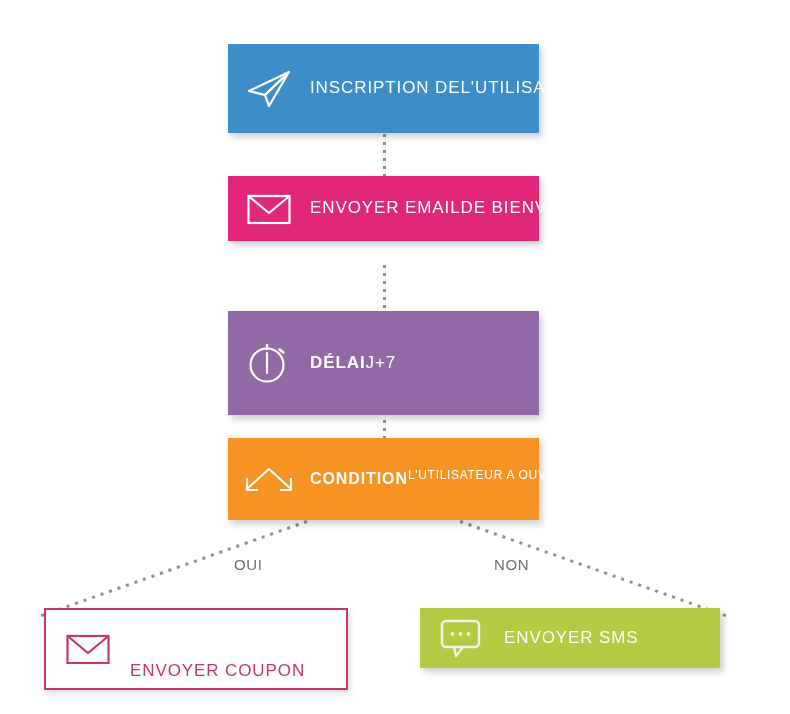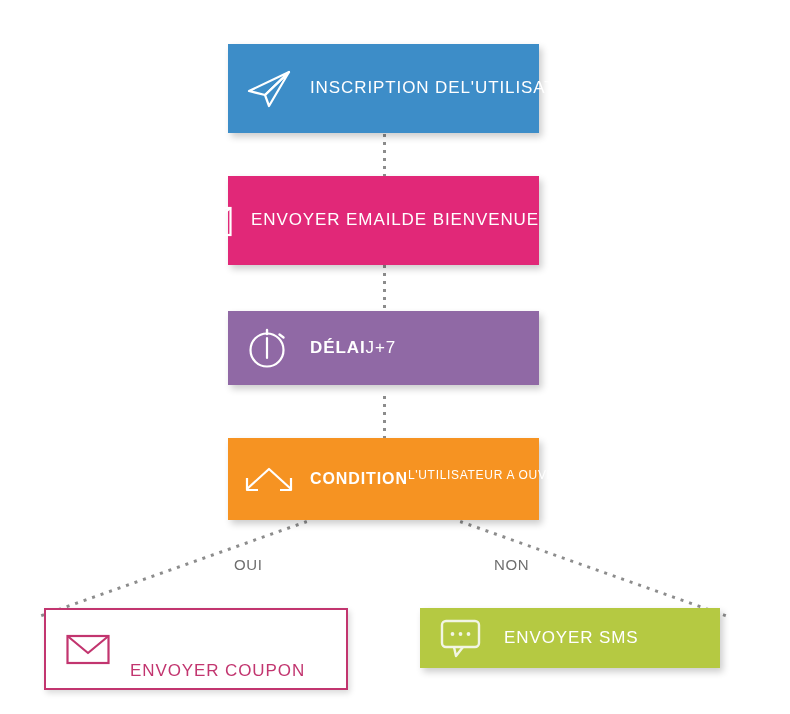--- a/index.html
+++ b/index.html
@@ -111,34 +111,34 @@
         <polygon points="43,3 3,22 19,26 43,3" fill="none" stroke="#ffffff" stroke-width="2.2" stroke-linejoin="round"></polygon>
         <polygon points="43,3 19,26 23,37 43,3" fill="none" stroke="#ffffff" stroke-width="2.2" stroke-linejoin="round"></polygon>
       </svg>
     </div>
     <div class="text-wrap">
       <span class="t-main">INSCRIPTION DE</span>
       <span class="t-sub">L'UTILISATEUR</span>
     </div>
   </div>
 
-  <div class="node" style="left:228px; top:176px; width:311px; height:89px; background:#e12878;justify-content:flex-end;">
+  <div class="node" style="left:228px; top:176px; width:311px; height:65px; background:#e12878;">
     <div class="icon-wrap" style="width:82px; height:89px;">
       <svg width="46" height="34" viewBox="0 0 46 34">
         <rect x="2.5" y="4" width="41" height="27" fill="none" stroke="#ffffff" stroke-width="2.2"></rect>
         <polyline points="2.5,4 23,21 43.5,4" fill="none" stroke="#ffffff" stroke-width="2.2" stroke-linejoin="round"></polyline>
       </svg>
     </div>
     <div class="text-wrap">
       <span class="t-main">ENVOYER EMAIL</span>
       <span class="t-sub">DE BIENVENUE</span>
     </div>
   </div>
 
-  <div class="node" style="left:228px; top:311px; width:311px; height:74px; background:#9069a5;">
+  <div class="node" style="left:228px; top:311px; width:311px; height:104px; background:#9069a5;">
     <div class="icon-wrap" style="width:82px; height:85px;">
       <svg width="46" height="46" viewBox="0 0 46 46">
         <circle cx="21" cy="25" r="16.5" fill="none" stroke="#ffffff" stroke-width="2.2"></circle>
         <line x1="21" y1="5" x2="21" y2="9" stroke="#ffffff" stroke-width="2.4" stroke-linecap="round"></line>
         <line x1="33.5" y1="9.5" x2="37.5" y2="12.5" stroke="#ffffff" stroke-width="2.4" stroke-linecap="round"></line>
         <line x1="21" y1="13" x2="21" y2="33" stroke="#ffffff" stroke-width="2.2" stroke-linecap="round"></line>
       </svg>
     </div>
     <div class="text-wrap">
       <span class="t-main" style="font-weight:bold;">DÉLAI</span>

